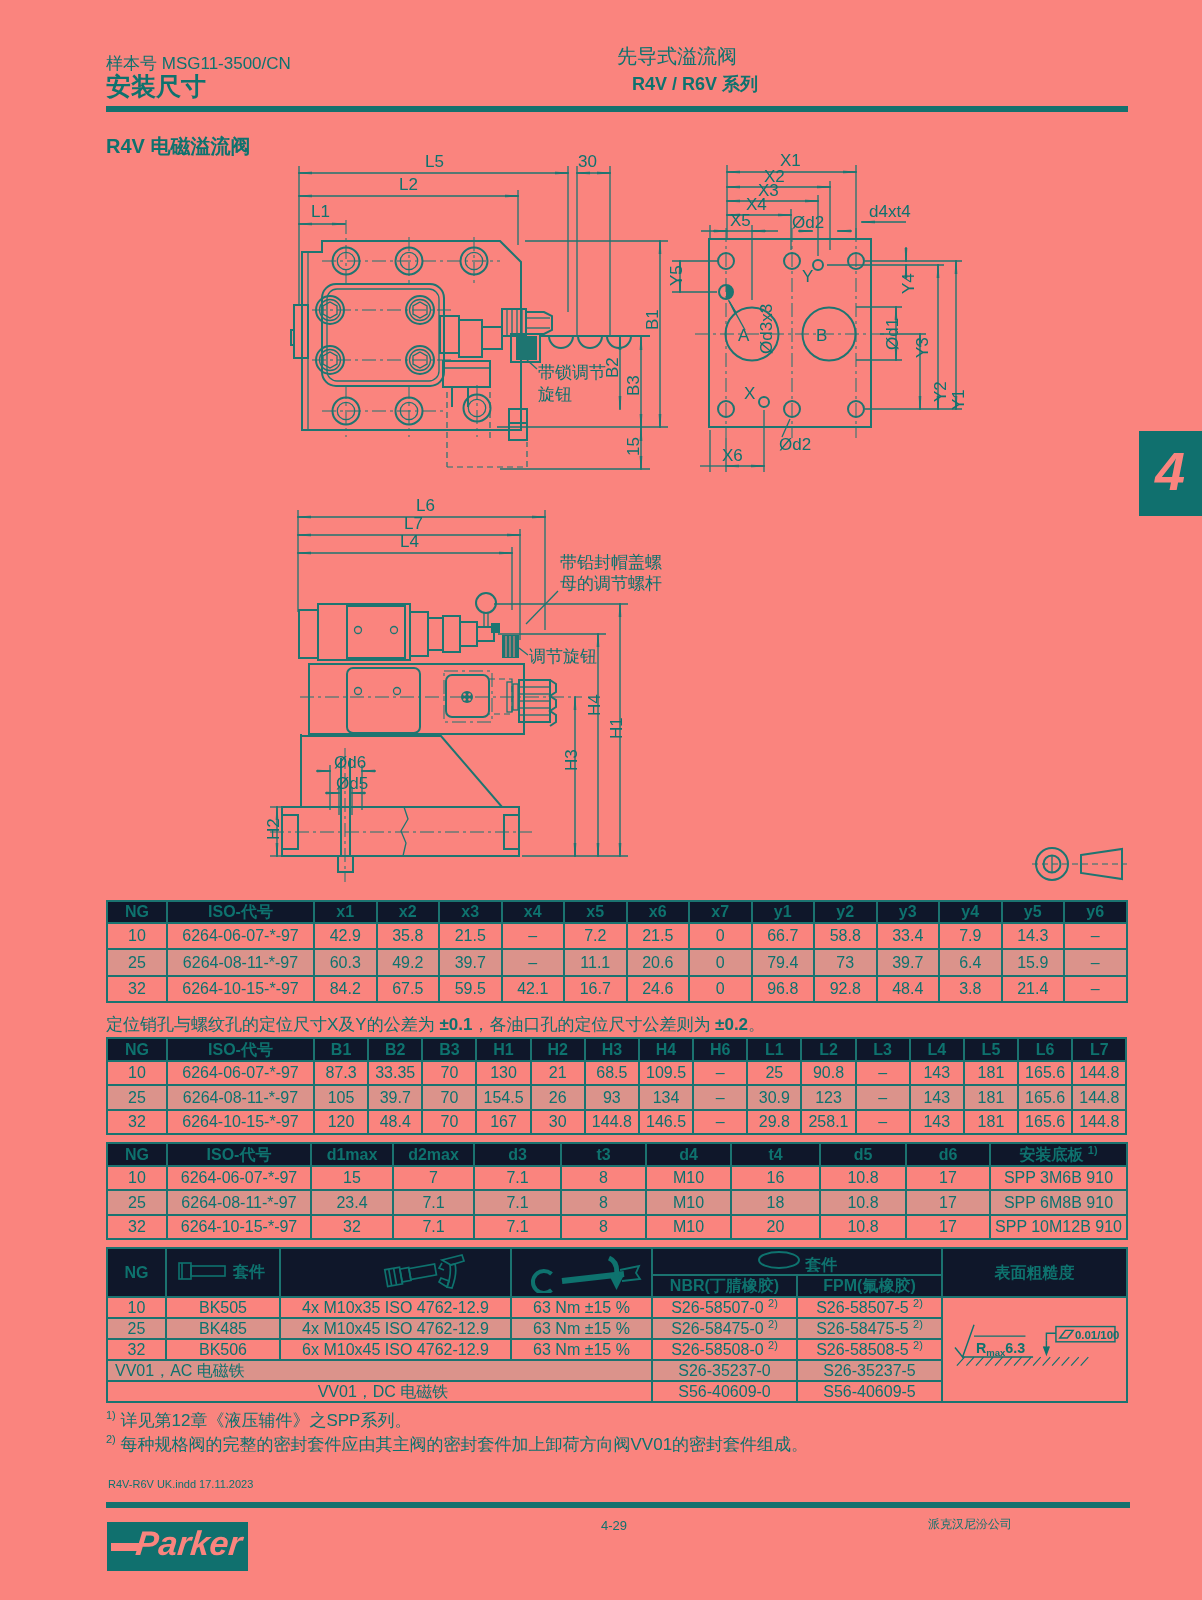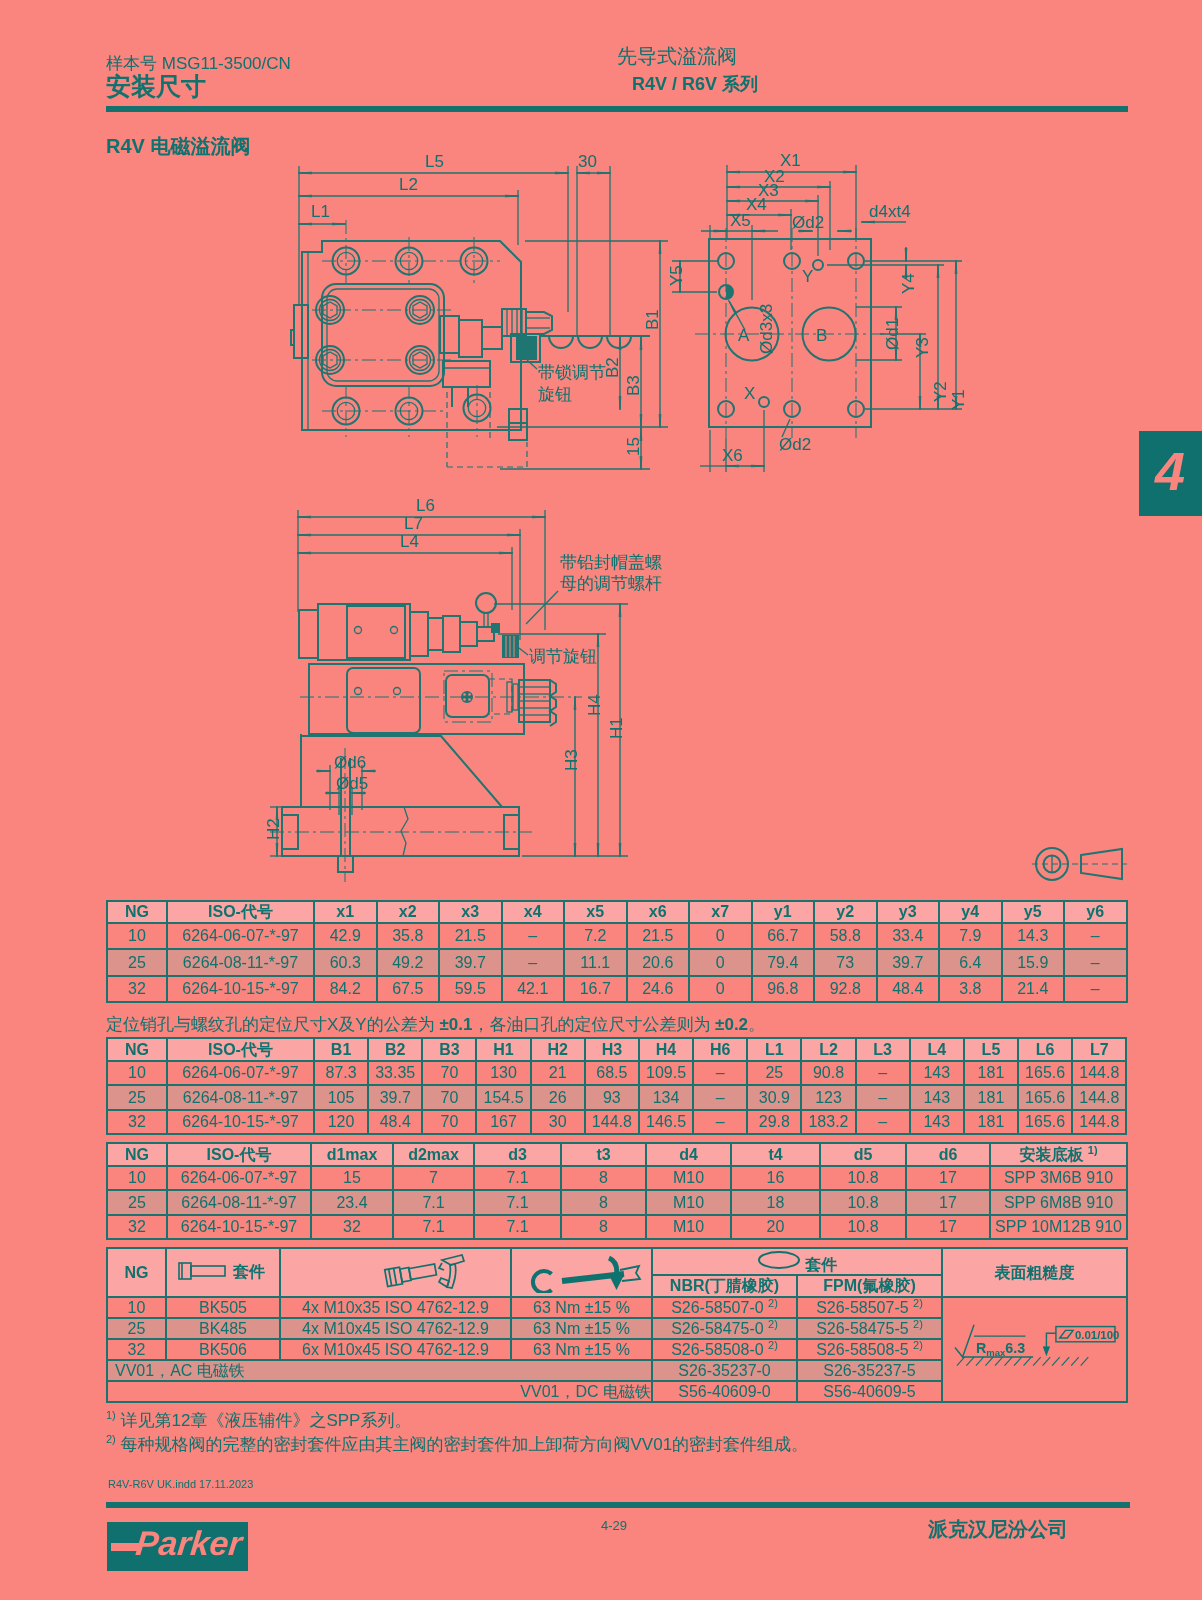--- a/index.html
+++ b/index.html
@@ -1,19 +1,19 @@
 <!DOCTYPE html>
 <html><head><meta charset="utf-8">
 <style>
 html,body{margin:0;padding:0}
 body{width:1202px;height:1600px;background:#FA847E;font-family:"Liberation Sans",sans-serif;position:relative;overflow:hidden;color:#0E726E}
 .abs{position:absolute}
 table{border-collapse:collapse;table-layout:fixed;position:absolute;color:#0E726E;text-align:center;font-size:16px;line-height:1}
 td,th{border:2px solid #1B7370;padding:0;overflow:hidden;white-space:nowrap}
-tr.hd{background:#fca5a5;font-weight:bold}
+tr.hd{background:#0f172a;font-weight:bold}
 tr.sh td{background:#DB938B}
 sup{font-size:11px;vertical-align:super;line-height:0}
 svg text{fill:#0E726E;font-family:"Liberation Sans",sans-serif}
 svg .ln{stroke:#1E7571;stroke-width:2;fill:none}
 svg .tn{stroke:#1E7571;stroke-width:1.3;fill:none}
 svg .dim{stroke:#1E7571;stroke-width:1.4;fill:none}
 svg .cl{stroke:#1E7571;stroke-width:1;fill:none;stroke-dasharray:14 4 3 4}
 svg .dsh{stroke:#1E7571;stroke-width:1.2;fill:none;stroke-dasharray:6 4}
 </style></head>
 <body>
@@ -558,21 +558,21 @@
         <td>6264-10-15-*-97</td>
         <td>120</td>
         <td>48.4</td>
         <td>70</td>
         <td>167</td>
         <td>30</td>
         <td>144.8</td>
         <td>146.5</td>
         <td>–</td>
         <td>29.8</td>
-        <td>183.2</td>
+        <td>258.1</td>
         <td>–</td>
         <td>143</td>
         <td>181</td>
         <td>165.6</td>
         <td>144.8</td>
       </tr>
 </tbody>
   </table>
 
 <table style="left:106px;top:1142px;width:1020px">
@@ -741,34 +741,34 @@
         <td>63 Nm ±15 %</td>
         <td>S26-58508-0 <sup>2)</sup></td>
         <td>S26-58508-5 <sup>2)</sup></td>
       </tr>
 <tr class="sh" style="height:20px">
         <td colspan="4" style="text-align:left;padding-left:7px">VV01，AC 电磁铁</td>
         <td>S26-35237-0</td>
         <td>S26-35237-5</td>
       </tr>
 <tr style="height:20px">
-        <td colspan="4" style="text-align:right;padding-left:7px">VV01，DC 电磁铁</td>
+        <td colspan="4" style="text-align:center;padding-left:7px">VV01，DC 电磁铁</td>
         <td>S56-40609-0</td>
         <td>S56-40609-5</td>
       </tr>
 </tbody>
   </table>
 
 <div class="abs" style="left:106px;top:1409px;font-size:17px"><sup>1)</sup> 详见第12章《液压辅件》之SPP系列。</div>
 
 <div class="abs" style="left:106px;top:1433px;font-size:17px"><sup>2)</sup> 每种规格阀的完整的密封套件应由其主阀的密封套件加上卸荷方向阀VV01的密封套件组成。</div>
 
 <div class="abs" style="left:108px;top:1478px;font-size:11px">R4V-R6V UK.indd 17.11.2023</div>
 
 <div class="abs" style="left:106px;top:1502px;width:1024px;height:6px;background:#15716E"></div>
 
 <div class="abs" style="left:107px;top:1522px;width:141px;height:49px;background:#10706E"></div>
 <div class="abs" style="left:111px;top:1543px;width:30px;height:8px;background:#FA847E"></div>
 <div class="abs" style="left:136px;top:1524px;font-size:34px;font-weight:bold;font-style:italic;color:#FA847E;transform:skewX(-6deg)">Parker</div>
 
 <div class="abs" style="left:601px;top:1518px;font-size:13px">4-29</div>
 
-<div class="abs" style="left:928px;top:1516px;font-size:20px;font-weight:bold">派克汉尼汾公司</div>
+<div class="abs" style="left:928px;top:1516px;font-size:12px;font-weight:normal">派克汉尼汾公司</div>
 
 </body></html>

